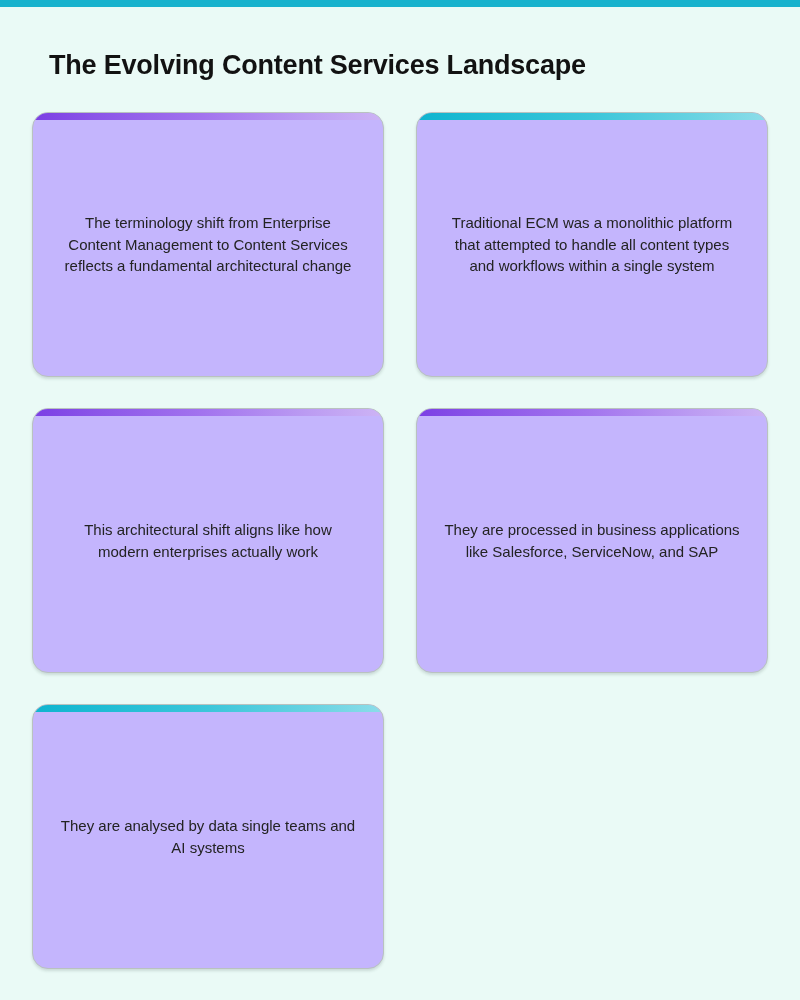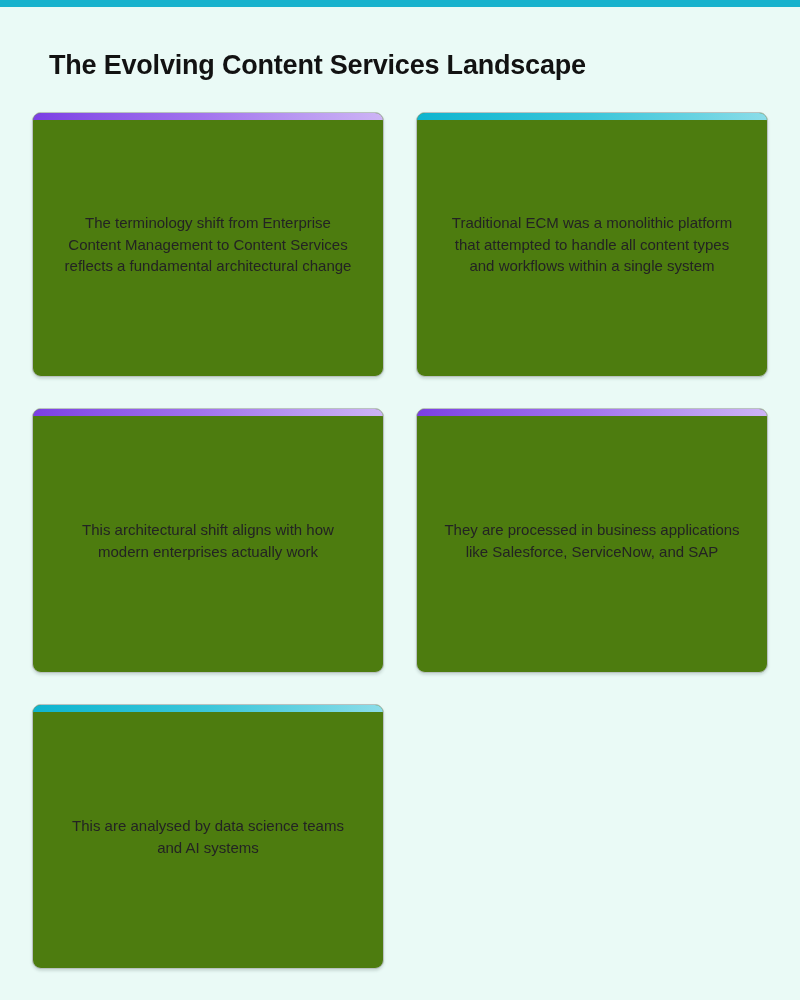--- a/index.html
+++ b/index.html
@@ -51,23 +51,23 @@
     width: 736px;
     display: grid;
     grid-template-columns: 352px 352px;
     grid-template-rows: 265px 265px 265px;
     column-gap: 32px;
     row-gap: 31px;
   }
 
   .card {
     position: relative;
-    background: #4d7c0f;
+    background: #c4b5fd;
     border: 1px solid #b9c2c0;
-    border-radius: 9px;
+    border-radius: 16px;
     box-sizing: border-box;
     overflow: hidden;
     box-shadow: 0 2px 3px rgba(40, 60, 58, 0.16);
     display: flex;
     align-items: center;
     justify-content: center;
   }
 
   .card-accent {
     position: absolute;
@@ -110,28 +110,28 @@
       <div class="card-text">The terminology shift from Enterprise Content Management to Content Services reflects a fundamental architectural change</div>
     </div>
 
     <div class="card accent-cyan">
       <div class="card-accent"></div>
       <div class="card-text">Traditional ECM was a monolithic platform that attempted to handle all content types and workflows within a single system</div>
     </div>
 
     <div class="card accent-purple">
       <div class="card-accent"></div>
-      <div class="card-text">This architectural shift aligns with how modern enterprises actually work</div>
+      <div class="card-text">This architectural shift aligns like how modern enterprises actually work</div>
     </div>
 
 
     <div class="card accent-purple">
       <div class="card-accent"></div>
       <div class="card-text">They are processed in business applications like Salesforce, ServiceNow, and SAP</div>
     </div>
 
     <div class="card accent-cyan">
       <div class="card-accent"></div>
-      <div class="card-text">This are analysed by data science teams and AI systems</div>
+      <div class="card-text">They are analysed by data single teams and AI systems</div>
     </div>
 
   </div>
 </div>
 
 </body></html>

